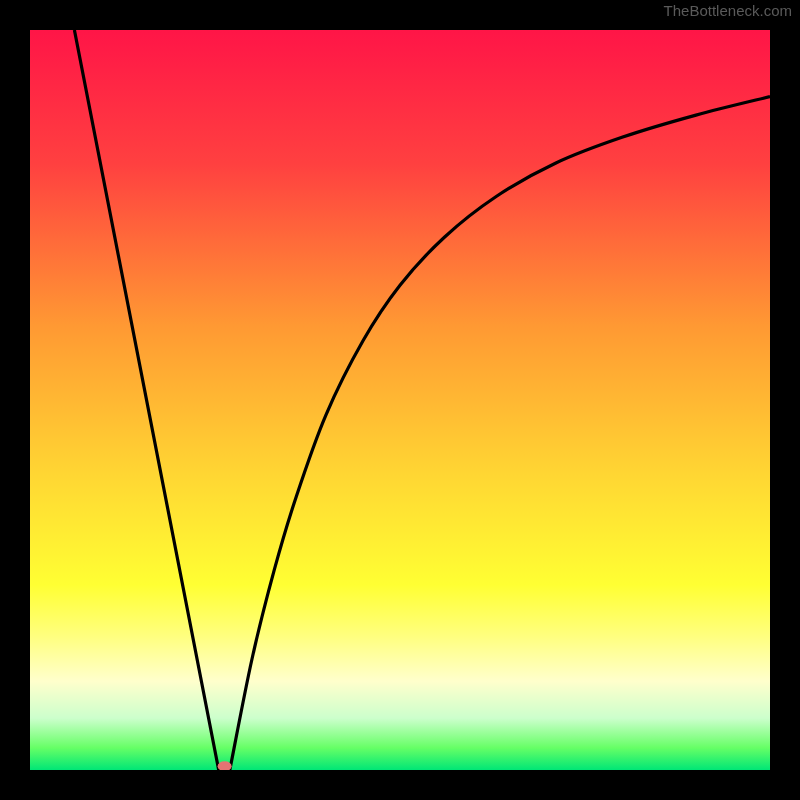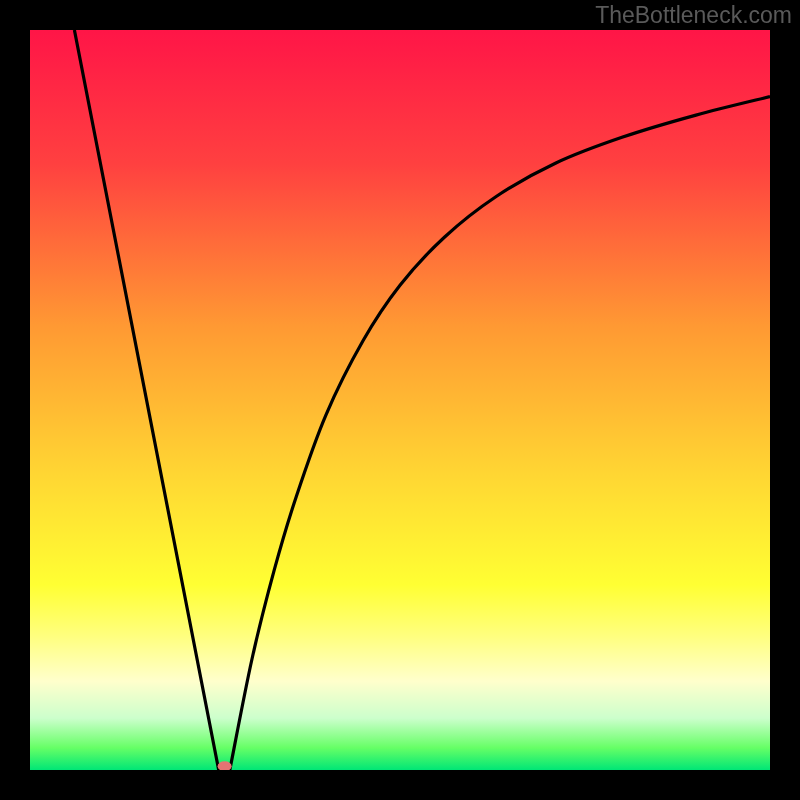--- a/index.html
+++ b/index.html
@@ -9,21 +9,21 @@
     height: 800px;
     background: #000;
     position: relative;
     font-family: Arial, Helvetica, sans-serif;
   }
   .watermark {
     position: absolute;
     top: 2px;
     right: 8px;
     color: #5a5a5a;
-    font-size: 23px;
+    font-size: 15px;
     font-weight: 500;
     z-index: 10;
   }
   .plot-area {
     position: absolute;
     left: 30px;
     top: 30px;
     width: 740px;
     height: 740px;
     overflow: hidden;

